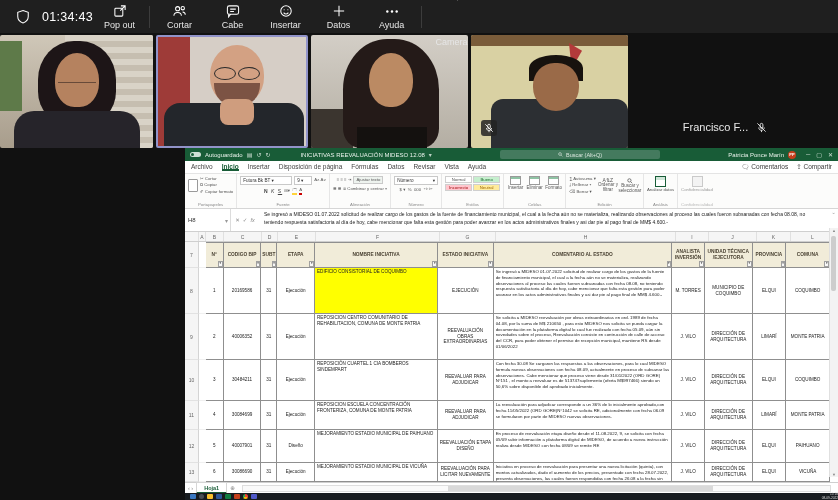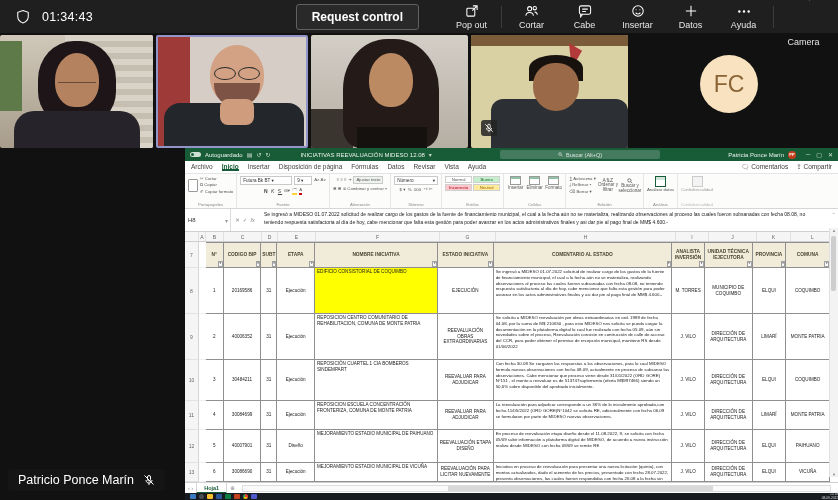--- a/index.html
+++ b/index.html
@@ -140,21 +140,20 @@
 
 <div id="stage">
 
   <div class="topbar">
     <span class="shield">
       <svg width="14" height="15" viewBox="0 0 16 16" fill="none" stroke="#fff" stroke-width="1.2">
         <path d="M8 1.2 L14 3.2 V8 C14 12 11 14.3 8 15.3 C5 14.3 2 12 2 8 V3.2 Z"></path>
       </svg>
     </span>
     <span class="timer">01:34:43</span>
-    <button class="req-btn">Request control</button>
 
     <div class="tb-btn">
       <span class="tb-ic">
         <svg width="14" height="14" viewBox="0 0 15 15" fill="none" stroke="#fff" stroke-width="1.1">
           <rect x="2" y="4.5" width="8.5" height="8.5" rx="1"></rect>
             <path d="M8.5 2h4.5v4.5M12.8 2.2 L7.8 7.2"></path>
         </svg>
         </span>
       <span class="lbl">Pop out</span>
     </div>
@@ -255,22 +254,28 @@
     <div class="abs" style="left:58px;top:20px;width:54px;height:26px;background:#17120e;border-radius:50% 50% 0 0;"></div>
     <div class="abs" style="left:62px;top:28px;width:46px;height:48px;background:#9a6a48;border-radius:46% 46% 50% 50%;"></div>
     <div class="mic-badge">
       <svg width="10" height="10" viewBox="0 0 12 12" fill="none" stroke="#fff" stroke-width="1">
         <rect x="4.5" y="1.5" width="3" height="5.5" rx="1.5"></rect>
           <path d="M3 6c0 2 1.3 3 3 3s3-1 3-3M6 9v2M1.5 1.5l9 9"></path>
       </svg>
     </div>
   </div>
 
-  <div class="fc-avatar" style="background:#f8e2c0;">
-    <span>FC</span>
+  <div class="fc-row">
+    <span>Francisco F...</span>
+    <span>
+      <svg width="11" height="11" viewBox="0 0 12 12" fill="none" stroke="#e8e8e8" stroke-width="1">
+        <rect x="4.5" y="1.5" width="3" height="5.5" rx="1.5"></rect>
+          <path d="M3 6c0 2 1.3 3 3 3s3-1 3-3M6 9v2M1.5 1.5l9 9"></path>
+      </svg>
+    </span>
   </div>
 
   <div class="xl">
 
     <div class="xl-title">
       <span class="asw-pill"></span>
       <span>Autoguardado</span>
       <span class="xl-ticon">▤</span>
       <span class="xl-ticon">↺</span>
       <span class="xl-ticon">↻</span>
@@ -591,22 +596,13 @@
     <span class="ti word"></span>
     <span class="ti excel"></span>
     <span class="ti ppt"></span>
     <span class="ti chrome"></span>
     <span class="ti teams"></span>
     <span class="wtb-clock">
       <span>15:18</span><br><span>08-09-2022</span>
     </span>
   </div>
 
-  <div class="presenter-pill">
-    <span>Patricio Ponce Marín</span>
-    <span>
-      <svg width="12" height="12" viewBox="0 0 12 12" fill="none" stroke="#fff" stroke-width="1">
-        <rect x="4.5" y="1.5" width="3" height="5.5" rx="1.5"></rect>
-          <path d="M3 6c0 2 1.3 3 3 3s3-1 3-3M6 9v2M1.5 1.5l9 9"></path>
-      </svg>
-    </span>
-  </div>
 </div>
 
 </body></html>

